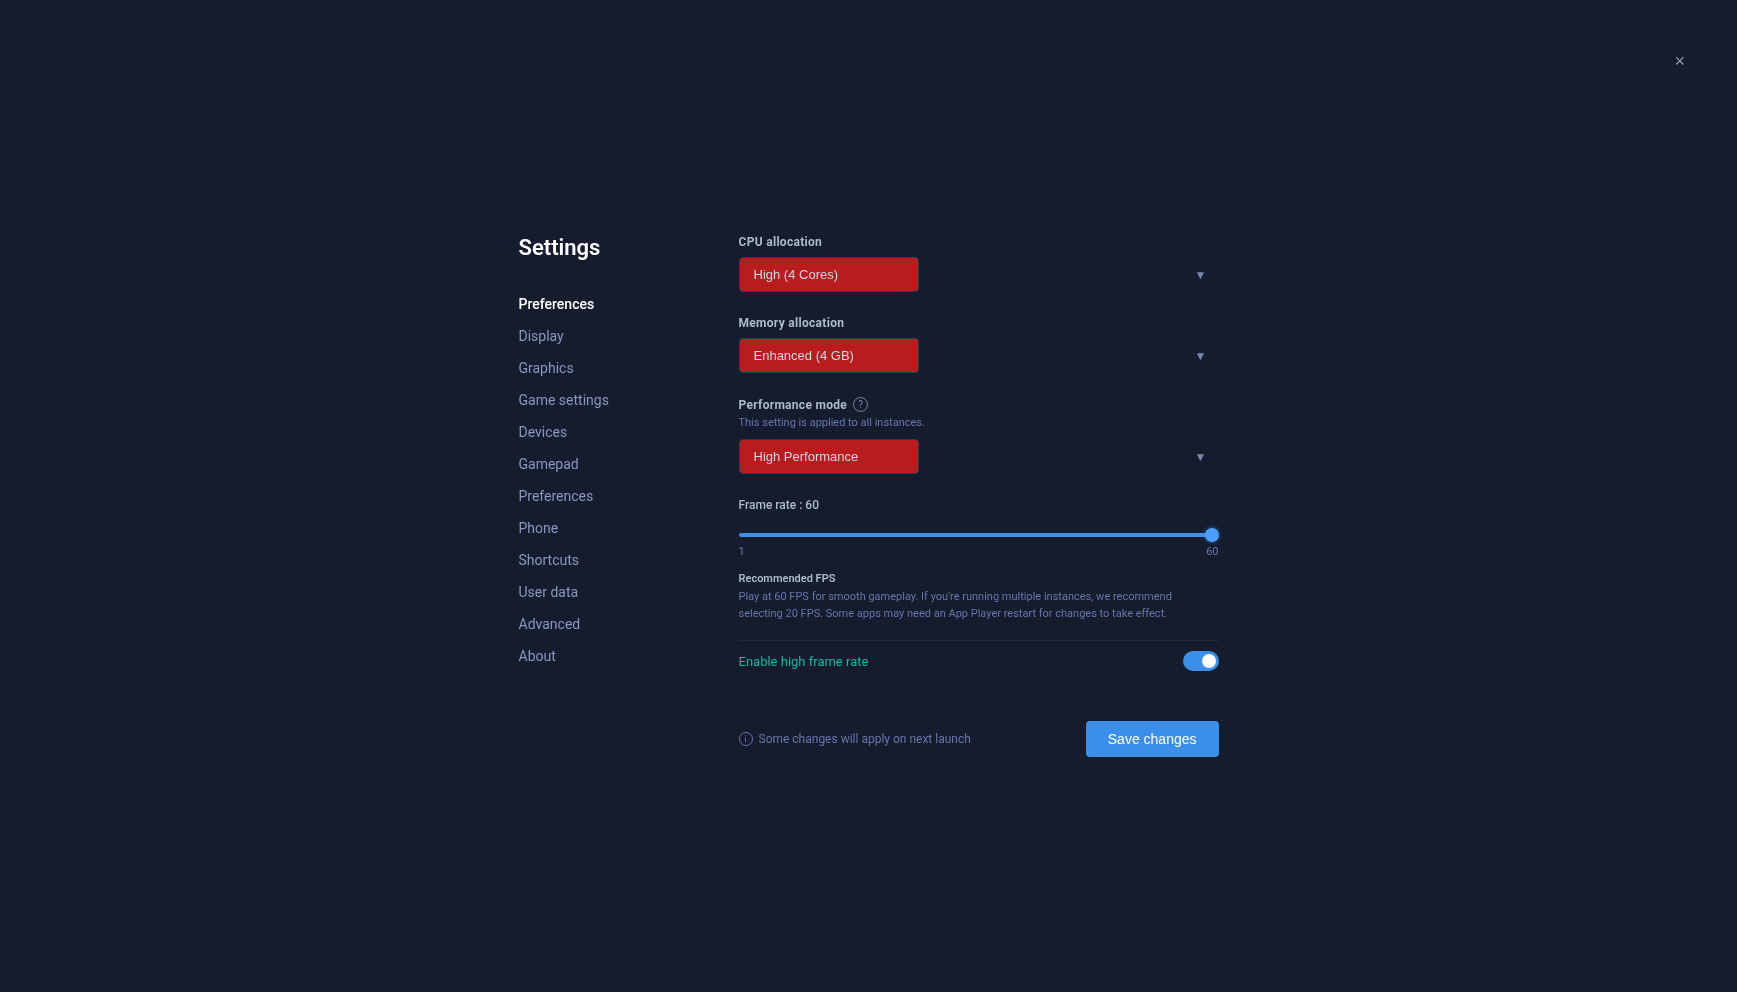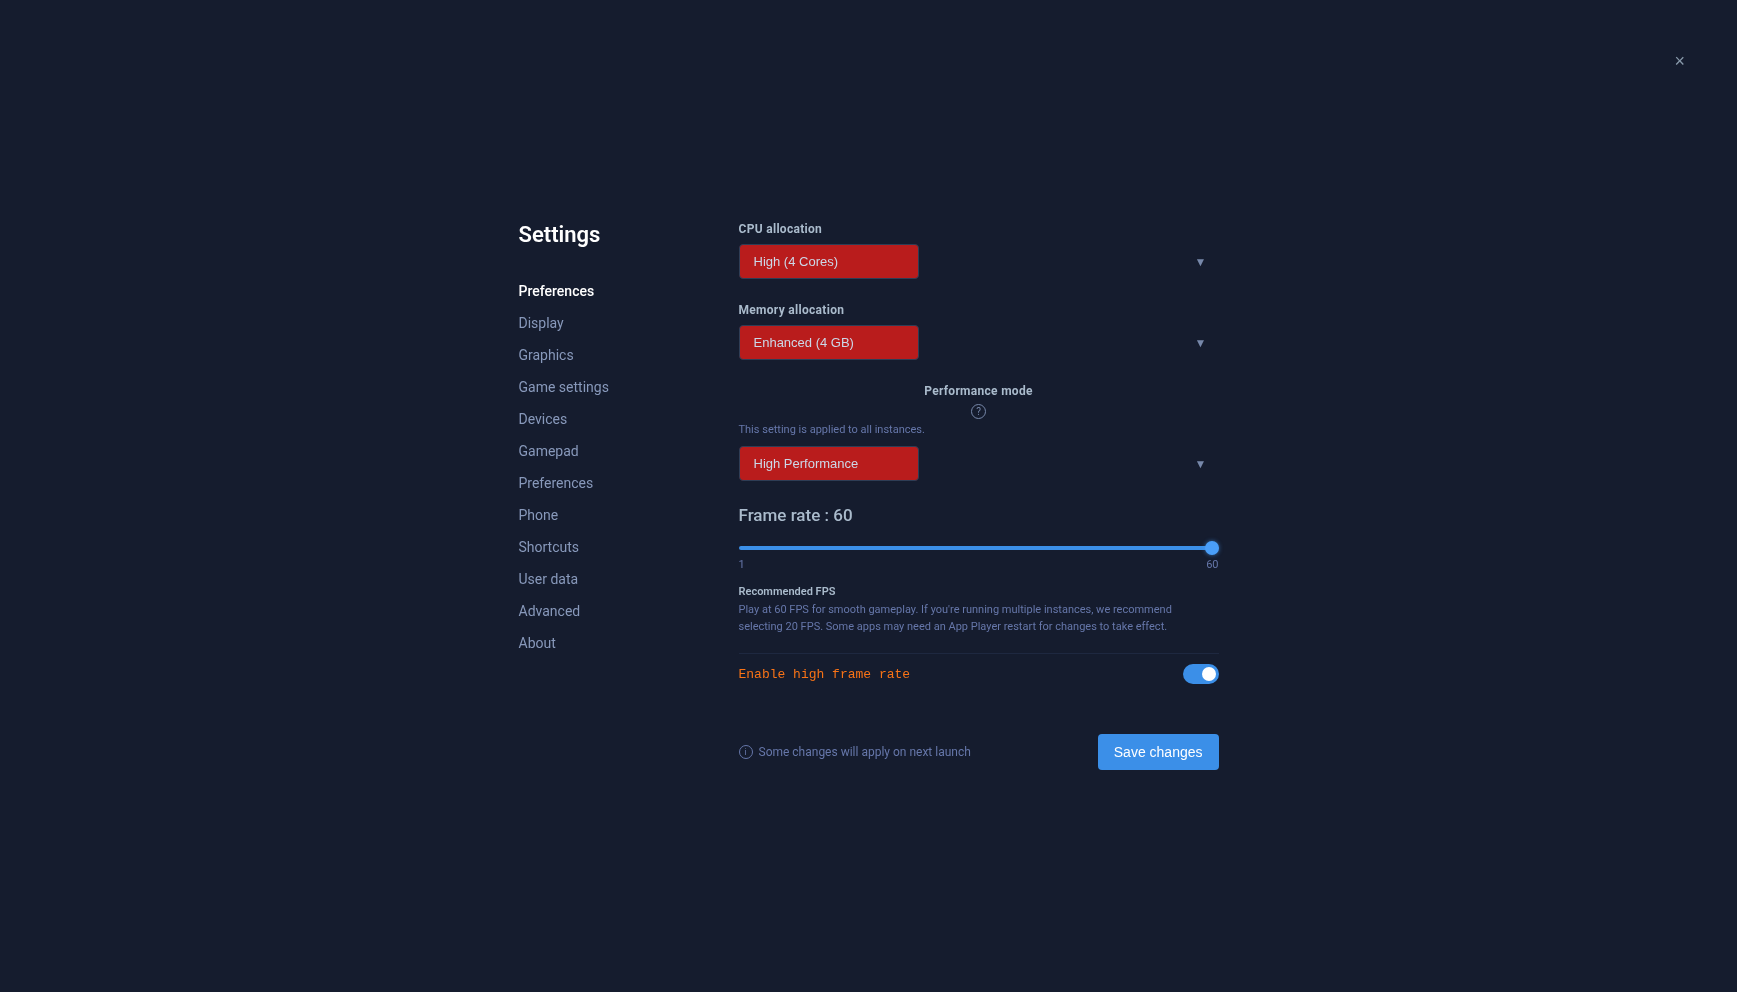--- a/index.html
+++ b/index.html
@@ -98,21 +98,20 @@
       pointer-events: none;
       color: #7788aa;
       font-size: 12px;
     }
 
     .performance-mode-label-row {
       display: flex;
       align-items: center;
       gap: 6px;
       margin-bottom: 4px;
-      flex-direction: column;
     }
 
     .help-icon {
       width: 15px;
       height: 15px;
       border-radius: 50%;
       border: 1px solid #7788aa;
       color: #7788aa;
       font-size: 10px;
       display: flex;
@@ -122,21 +121,21 @@
     }
 
     .sublabel {
       color: #6677aa;
       font-size: 11px;
       margin-bottom: 10px;
     }
 
     .frame-rate-label {
       color: #aabbcc;
-      font-size: 17px;
+      font-size: 12px;
       font-weight: 500;
       margin-bottom: 10px;
       margin-top: 20px;
     }
 
     .slider-range {
       display: flex;
       justify-content: space-between;
       margin-top: 4px;
       margin-bottom: 14px;
@@ -163,23 +162,22 @@
 
     .toggle-row {
       display: flex;
       justify-content: space-between;
       align-items: center;
       padding: 10px 0;
       border-top: 1px solid #1e2840;
     }
 
     .toggle-label {
-      color: #f97316;
+      color: #14b8a6;
       font-size: 13px;
-      font-family: Liberation Mono, monospace;
     }
 
     .toggle {
       width: 36px;
       height: 20px;
       background-color: #3b8fe8;
       border-radius: 10px;
       position: relative;
       cursor: pointer;
       flex-shrink: 0;
@@ -224,21 +222,21 @@
       align-items: center;
       justify-content: center;
       flex-shrink: 0;
     }
 
     .save-btn {
       background-color: #3b8fe8;
       color: white;
       border: none;
       border-radius: 4px;
-      padding: 10px 16px;
+      padding: 10px 22px;
       font-size: 14px;
       font-weight: 500;
       cursor: pointer;
     }
 
     input[type=range] {
       width: 100%;
       cursor: pointer;
       -webkit-appearance: none;
       height: 4px;

